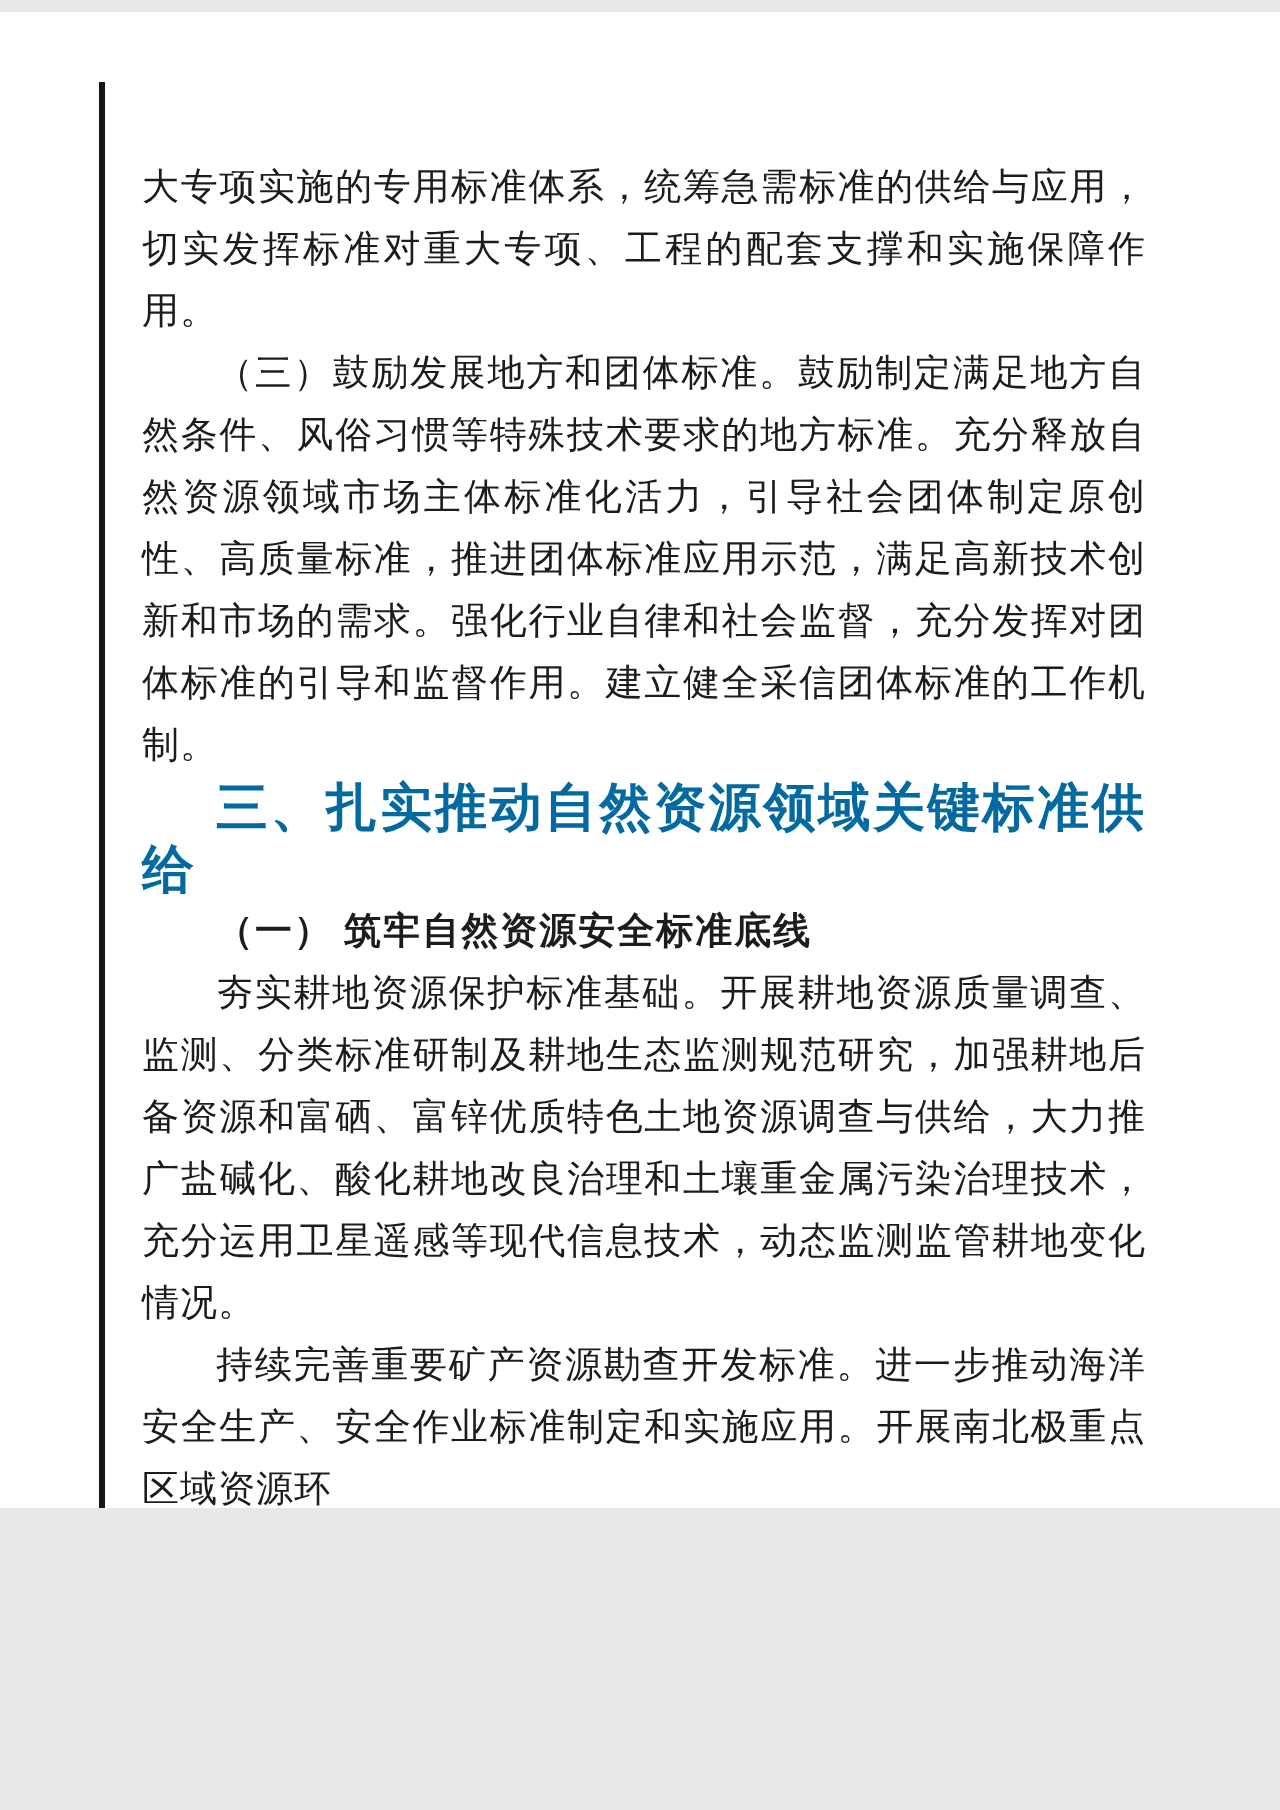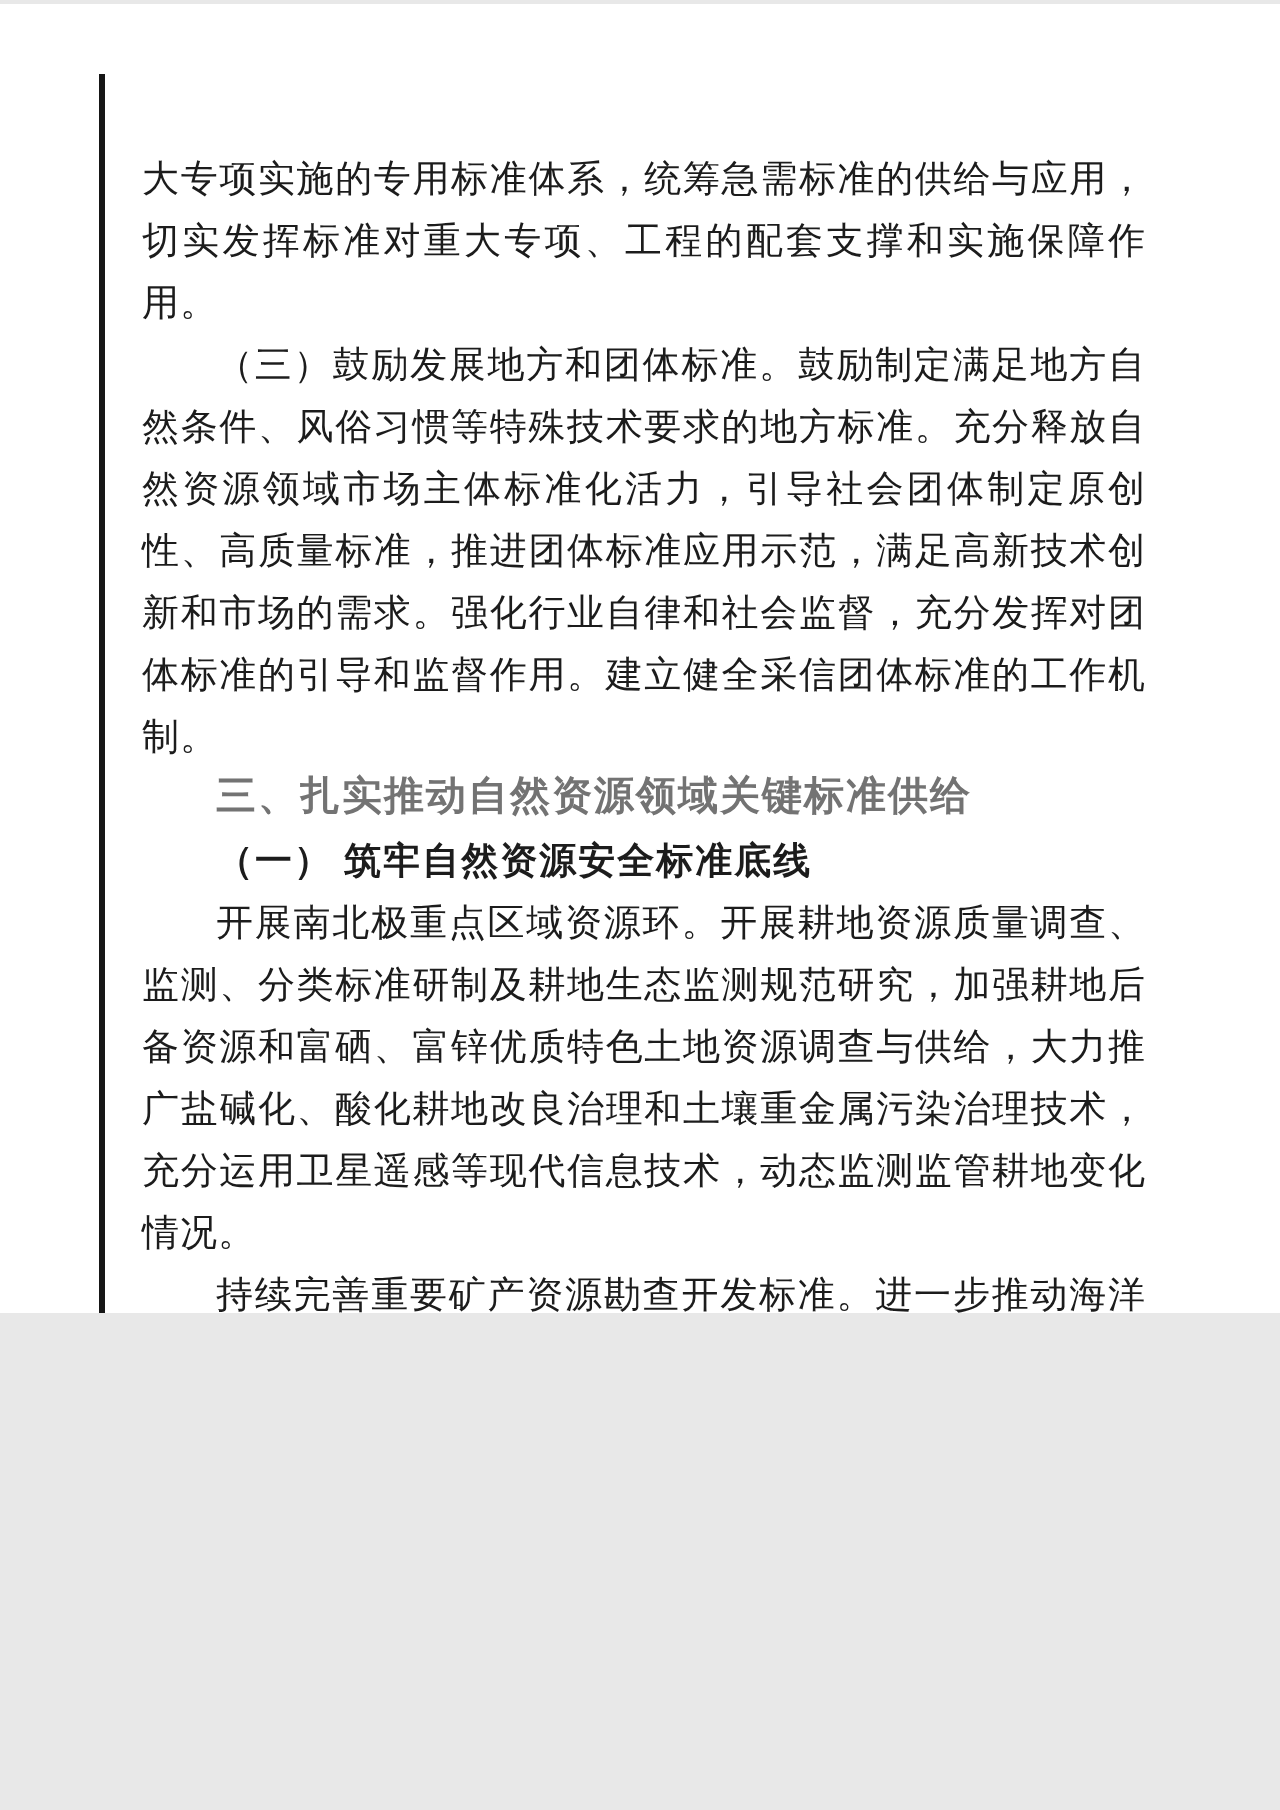--- a/index.html
+++ b/index.html
@@ -3,22 +3,22 @@
 <meta charset="utf-8">
 <style>
   html, body {
     margin: 0;
     padding: 0;
     background: #e8e8e8;
   }
   .page {
     position: relative;
     width: 1280px;
-    height: 1309px;
-    margin: 4px auto;
+    height: 1496px;
+    margin: 12px auto;
     background: #ffffff;
     overflow: hidden;
     font-family: "Liberation Serif", "DejaVu Serif", serif;
     color: #1c1c1c;
   }
   
   .gutter-line {
     position: absolute;
     left: 99px;
     top: 70px;
@@ -42,26 +42,26 @@
   }
   p.para.continued {
     text-indent: 0;
   }
   .lead {
     font-weight: normal;
   }
   h2.section-heading {
     margin: 0;
     text-indent: 74px;
-    font-family: Liberation Mono, monospace;
-    font-size: 40px;
+    font-family: Liberation Sans, sans-serif;
+    font-size: 52px;
     font-weight: bold;
     line-height: 62px;
     letter-spacing: 2px;
-    color: #737373;
+    color: #0369a1;
   }
   h3.sub-heading {
     margin: 0;
     text-indent: 74px;
     font-size: 37px;
     font-weight: 700;
     line-height: 62px;
     letter-spacing: 2px;
   }
   .page-number {
@@ -85,21 +85,21 @@
   <div class="content">
 
     <p class="para continued">大专项实施的专用标准体系，统筹急需标准的供给与应用，切实发挥标准对重大专项、工程的配套支撑和实施保障作用。</p>
 
     <p class="para"><span class="lead">（三）鼓励发展地方和团体标准。</span><span>鼓励制定满足地方自然条件、风俗习惯等特殊技术要求的地方标准。充分释放自然资源领域市场主体标准化活力，引导社会团体制定原创性、高质量标准，推进团体标准应用示范，满足高新技术创新和市场的需求。强化行业自律和社会监督，充分发挥对团体标准的引导和监督作用。建立健全采信团体标准的工作机制。</span></p>
 
     <h2 class="section-heading">三、扎实推动自然资源领域关键标准供给</h2>
 
     <h3 class="sub-heading">（一） 筑牢自然资源安全标准底线</h3>
 
-    <p class="para"><span class="lead">开展南北极重点区域资源环。</span><span>开展耕地资源质量调查、监测、分类标准研制及耕地生态监测规范研究，加强耕地后备资源和富硒、富锌优质特色土地资源调查与供给，大力推广盐碱化、酸化耕地改良治理和土壤重金属污染治理技术，充分运用卫星遥感等现代信息技术，动态监测监管耕地变化情况。</span></p>
+    <p class="para"><span class="lead">夯实耕地资源保护标准基础。</span><span>开展耕地资源质量调查、监测、分类标准研制及耕地生态监测规范研究，加强耕地后备资源和富硒、富锌优质特色土地资源调查与供给，大力推广盐碱化、酸化耕地改良治理和土壤重金属污染治理技术，充分运用卫星遥感等现代信息技术，动态监测监管耕地变化情况。</span></p>
 
 
     <p class="para"><span class="lead">持续完善重要矿产资源勘查开发标准。</span><span>进一步推动海洋安全生产、安全作业标准制定和实施应用。开展南北极重点区域资源环</span></p>
 
   </div>
 
   <div class="page-number">3</div>
 
 </div>
 

